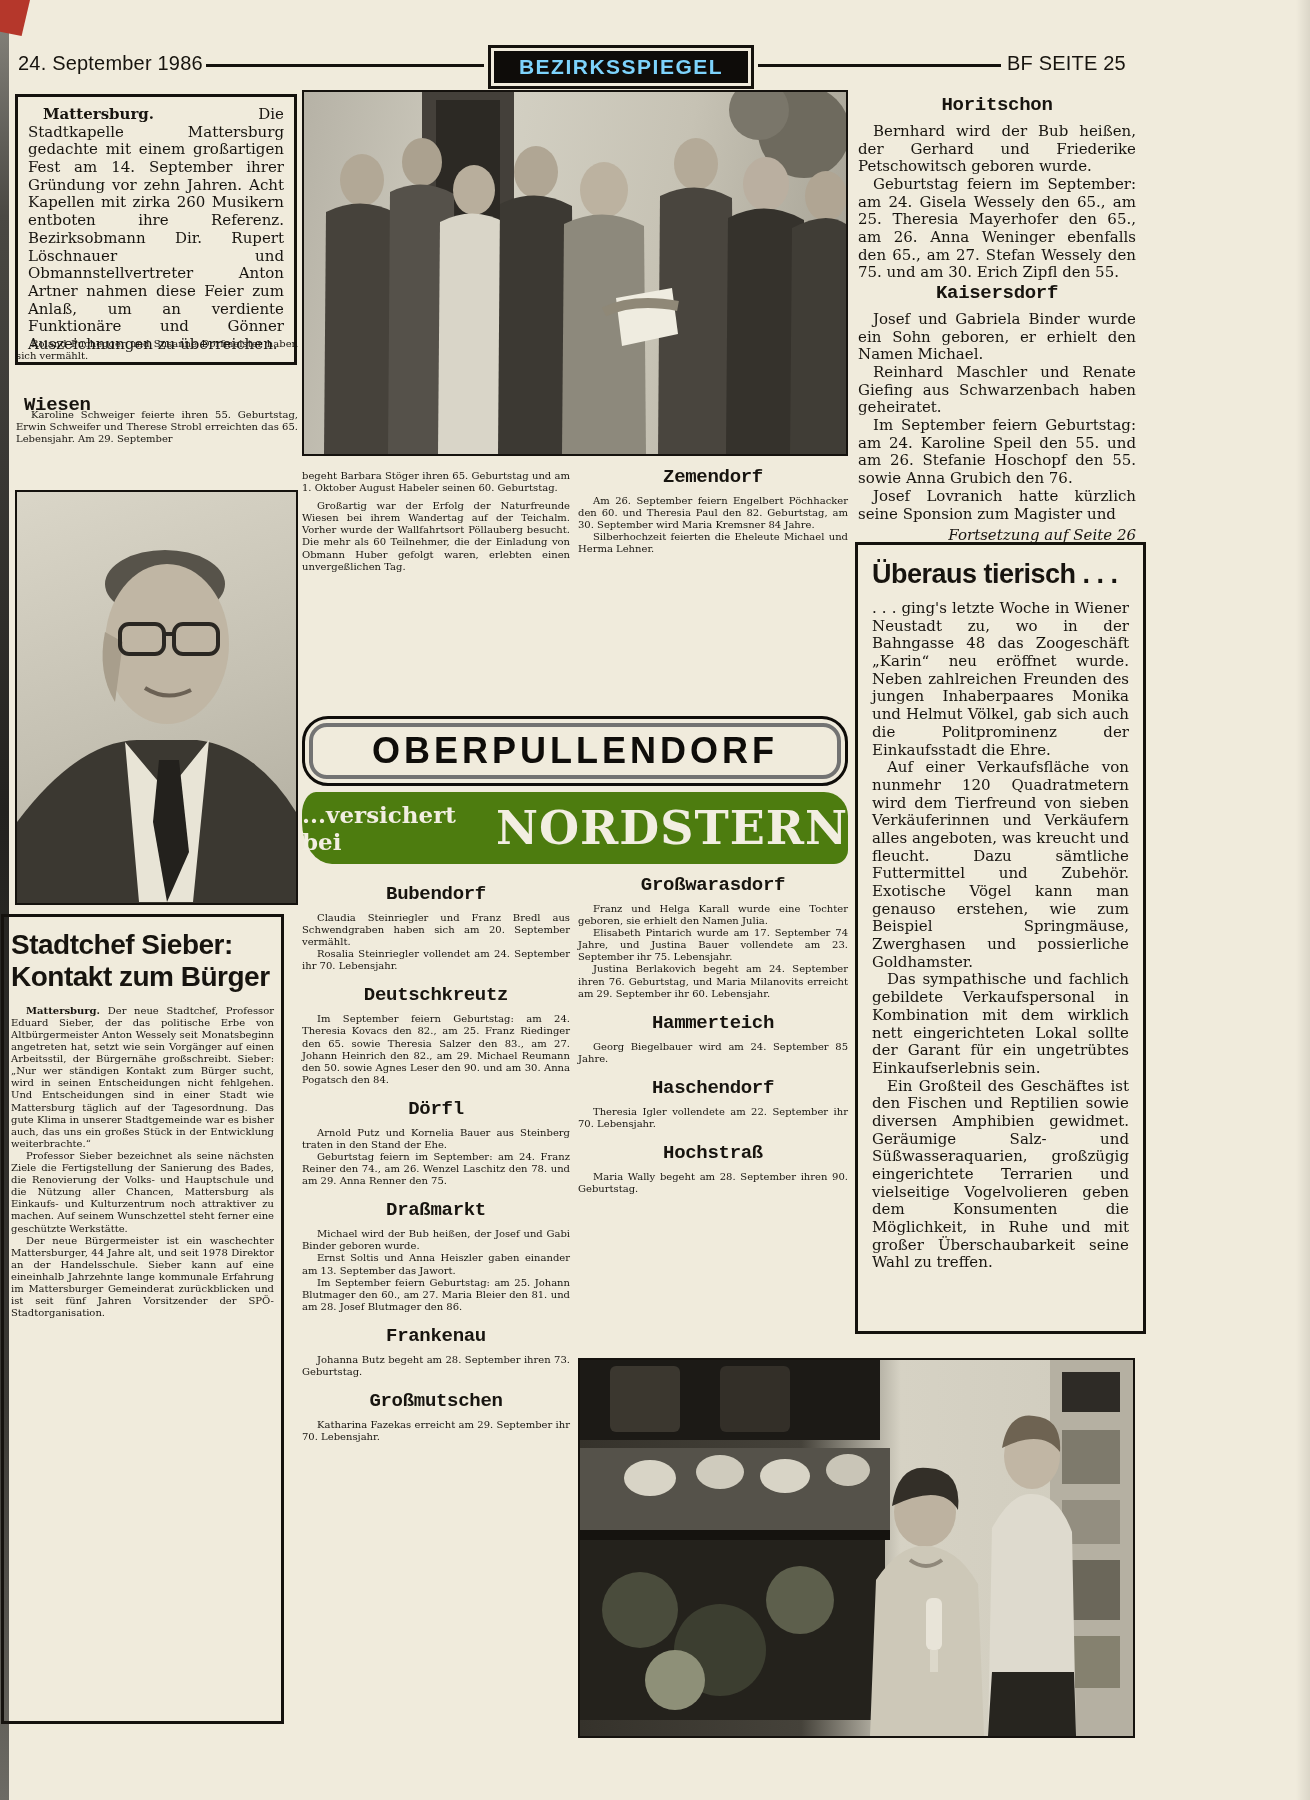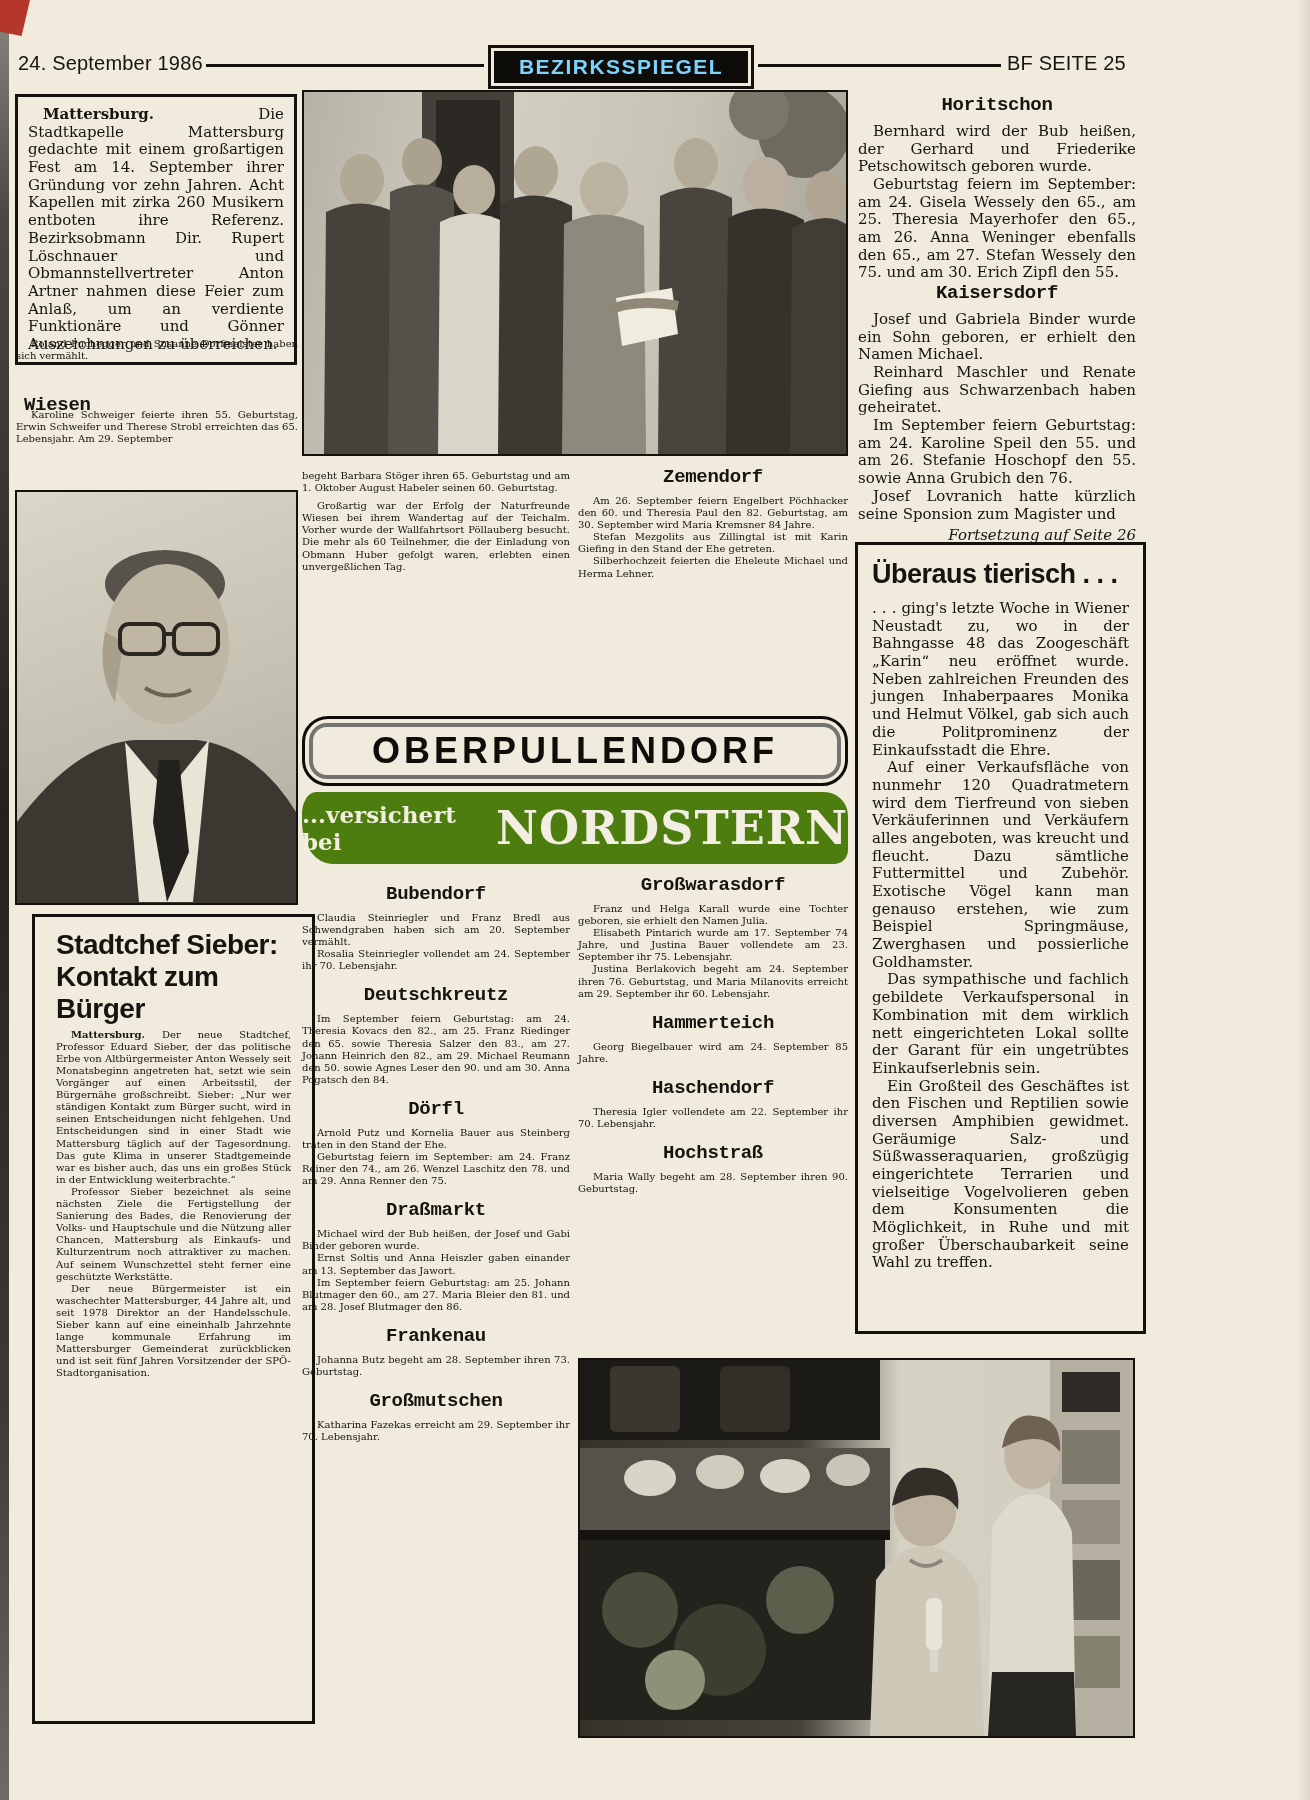--- a/index.html
+++ b/index.html
@@ -96,23 +96,23 @@
     <rect x="103" y="132" width="44" height="30" rx="9" fill="none" stroke="#2a2722" stroke-width="4"></rect>
     <rect x="157" y="132" width="44" height="30" rx="9" fill="none" stroke="#2a2722" stroke-width="4"></rect>
     <line x1="147" y1="142" x2="157" y2="142" stroke="#2a2722" stroke-width="4"></line>
     <path d="M128 196 q22 14 46 2" fill="none" stroke="#6b6154" stroke-width="4"></path>
     <path d="M0 411 L0 330 Q60 250 120 248 L180 248 Q240 256 279 320 L279 411 Z" fill="#3b3831"></path>
     <path d="M108 250 L150 300 L192 248 L176 410 L122 410 Z" fill="#e8e4d6"></path>
     <path d="M142 268 L162 268 L172 360 L150 410 L136 330 Z" fill="#23211d"></path>
   </svg>
 </div>
 
-<div class="abs boxed" style="left:32px;top:914px;width:283px;height:810px;padding:12px 21px;">
+<div class="abs boxed" style="left:1px;top:914px;width:283px;height:810px;padding:12px 7px;">
   <div class="bigh">Stadtchef Sieber:</div>
-  <div class="bigh" style="margin-bottom:4px;">Kontakt zum Bürger</div>
+  <div class="bigh" style="margin-bottom:12px;">Kontakt zum Bürger</div>
   <p class="bt"><b class="lead">Mattersburg.</b><span> Der neue Stadtchef, Professor Eduard Sieber, der das politische Erbe von Altbürgermeister Anton Wessely seit Monatsbeginn angetreten hat, setzt wie sein Vorgänger auf einen Arbeitsstil, der Bürgernähe großschreibt. Sieber: „Nur wer ständigen Kontakt zum Bürger sucht, wird in seinen Entscheidungen nicht fehlgehen. Und Entscheidungen sind in einer Stadt wie Mattersburg täglich auf der Tagesordnung. Das gute Klima in unserer Stadtgemeinde war es bisher auch, das uns ein großes Stück in der Entwicklung weiterbrachte.“</span></p>
   <p class="bt">Professor Sieber bezeichnet als seine nächsten Ziele die Fertigstellung der Sanierung des Bades, die Renovierung der Volks- und Hauptschule und die Nützung aller Chancen, Mattersburg als Einkaufs- und Kulturzentrum noch attraktiver zu machen. Auf seinem Wunschzettel steht ferner eine geschützte Werkstätte.</p>
   <p class="bt">Der neue Bürgermeister ist ein waschechter Mattersburger, 44 Jahre alt, und seit 1978 Direktor an der Handelsschule. Sieber kann auf eine eineinhalb Jahrzehnte lange kommunale Erfahrung im Mattersburger Gemeinderat zurückblicken und ist seit fünf Jahren Vorsitzender der SPÖ-Stadtorganisation.</p>
 </div>
 
 <div class="abs photo" style="left:302px;top:90px;width:546px;height:366px;background:linear-gradient(100deg,#b6b2a6,#d2cfc2 35%,#c6c2b4 65%,#a39f92);">
   <svg width="542" height="362" viewBox="0 0 542 362">
     <rect x="118" y="0" width="92" height="175" fill="#44403a"></rect>
     <rect x="132" y="8" width="64" height="150" fill="#2c2924"></rect>
     <circle cx="500" cy="40" r="46" fill="#6e6a5e"></circle>
@@ -141,21 +141,20 @@
 </div>
 
 <div class="abs" style="left:302px;top:470px;width:268px;">
   <p class="bt ni">begeht Barbara Stöger ihren 65. Geburtstag und am 1. Oktober August Habeler seinen 60. Geburtstag.</p>
   <p class="bt" style="margin-top:6px;">Großartig war der Erfolg der Naturfreunde Wiesen bei ihrem Wandertag auf der Teichalm. Vorher wurde der Wallfahrtsort Pöllauberg besucht. Die mehr als 60 Teilnehmer, die der Einladung von Obmann Huber gefolgt waren, erlebten einen unvergeßlichen Tag.</p>
 </div>
 
 <div class="abs" style="left:578px;top:468px;width:270px;">
   <h3 class="vh first">Zemendorf</h3>
   <p class="bt">Am 26. September feiern Engelbert Pöchhacker den 60. und Theresia Paul den 82. Geburtstag, am 30. September wird Maria Kremsner 84 Jahre.</p>
-  <p class="bt">Stefan Mezgolits aus Zillingtal ist mit Karin Giefing in den Stand der Ehe getreten.</p>
   <p class="bt">Silberhochzeit feierten die Eheleute Michael und Herma Lehner.</p>
 </div>
 
 <div class="abs" id="ober-outer" style="left:302px;top:716px;width:546px;height:70px;">
   <div id="ober-inner">OBERPULLENDORF</div>
 </div>
 <div class="abs" id="nordstern-band" style="left:302px;top:792px;width:546px;height:72px;">
   <span class="vers">...versichert bei</span>
   <span class="brand">NORDSTERN</span>
 </div>

